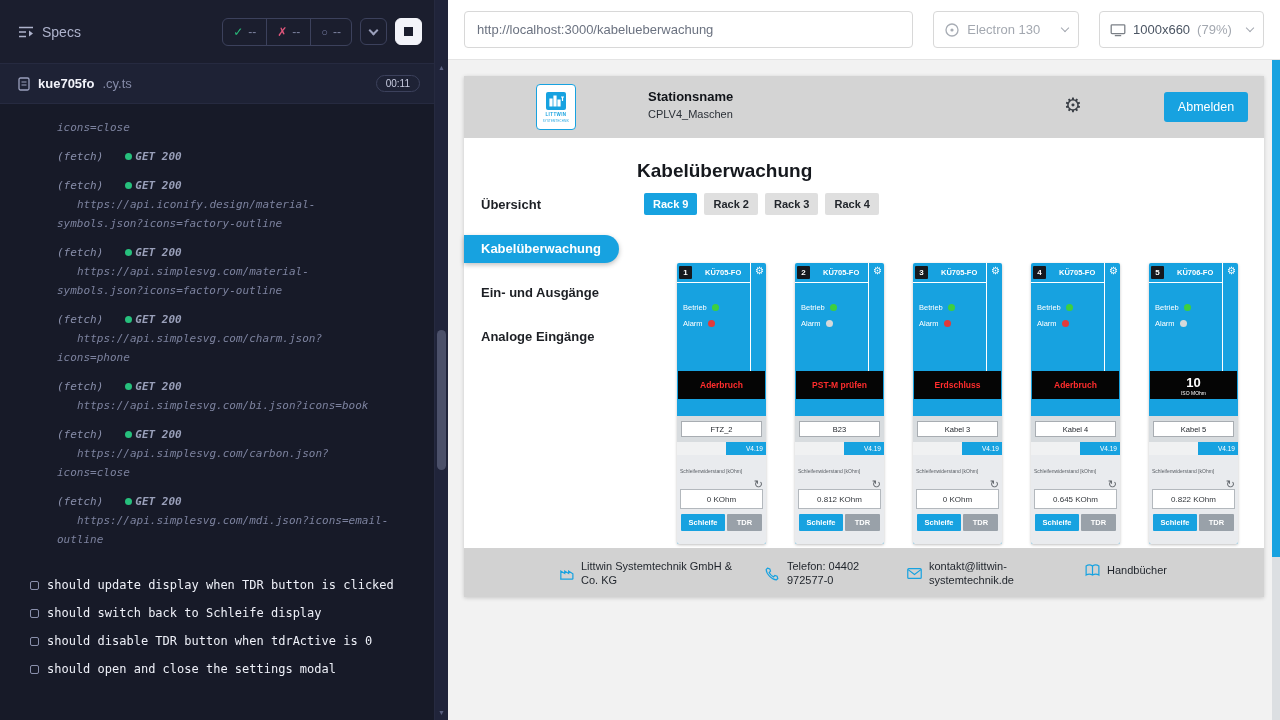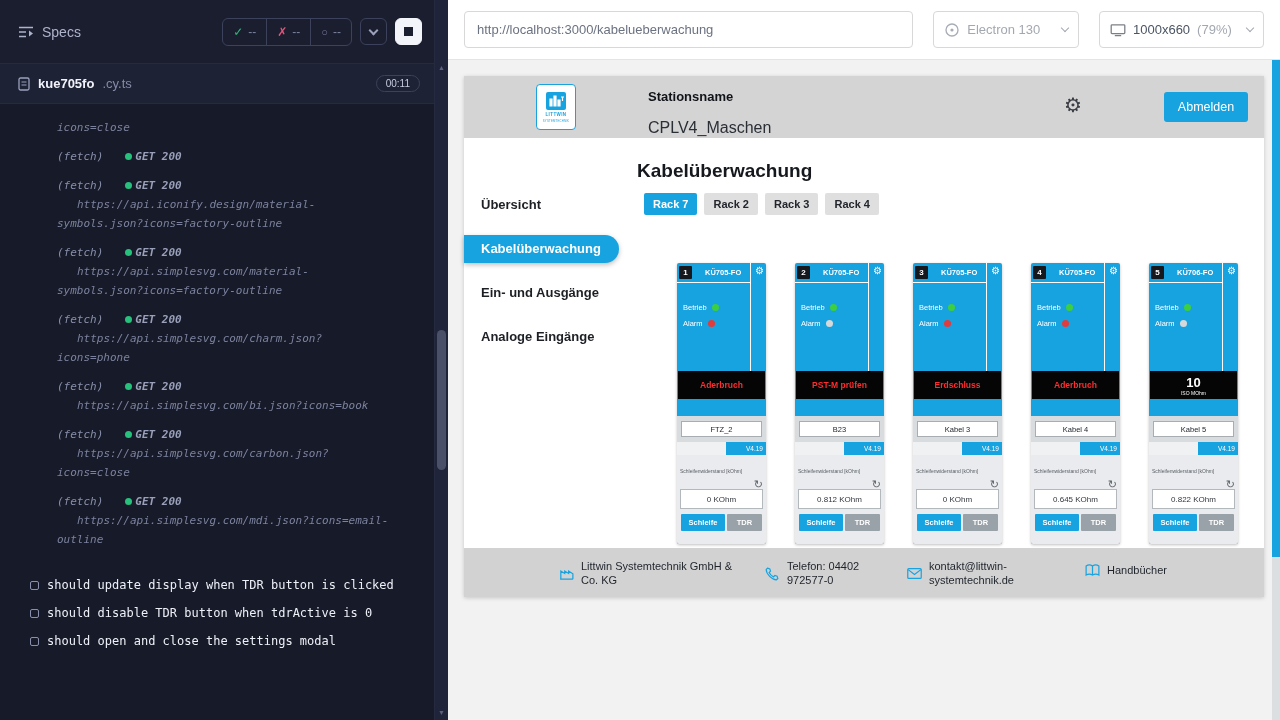--- a/index.html
+++ b/index.html
@@ -62,21 +62,21 @@
   .preview { position:absolute; left:448px; top:60px; width:832px; height:660px; background:#f2f2f2; }
   .aut { position:absolute; left:16px; top:16px; width:800px; height:521px; background:#fff; box-shadow:0 1px 4px rgba(0,0,0,.18); display:flex; flex-direction:column; }
 
   .aut-header { height:62px; background:#d4d4d4; position:relative; display:flex; align-items:center; flex:none; }
   .logo-box { position:absolute; left:72px; top:8px; width:40px; height:46px; background:#fff; border:1.5px solid #17a2e0; border-radius:4px; display:flex; flex-direction:column; align-items:center; justify-content:center; gap:2px; }
   .logo-glyph { width:20px; height:18px; }
   .logo-text { font-size:4.5px; font-weight:bold; color:#17a2e0; letter-spacing:.4px; }
   .logo-sub { font-size:2.8px; color:#17a2e0; letter-spacing:.2px; }
   .station { position:absolute; left:184px; top:13px; }
   .station-label { font-size:13px; font-weight:bold; color:#101318; }
-  .station-name { font-size:16px; color:#2a2f36; margin-top:15px; }
+  .station-name { font-size:11px; color:#2a2f36; margin-top:4px; }
   .hdr-gear { position:absolute; right:182px; top:19px; font-size:20px; color:#3a3f46; cursor:pointer; line-height:1; }
   .logout-btn { position:absolute; right:16px; top:16px; width:84px; height:30px; background:#17a2e0; color:#fff; font-size:12.5px; border:none; border-radius:3px; cursor:pointer; font-family:"Liberation Sans", sans-serif; }
 
   .aut-body { flex:1; display:flex; min-height:0; }
   .sidebar { width:172px; padding-top:53px; flex:none; }
   .nav-item { height:28px; line-height:28px; padding-left:17px; margin-bottom:16px; font-size:13px; font-weight:600; color:#1c1f24; cursor:pointer; }
   .nav-item.active { width:155px; background:#17a2e0; color:#fff; border-radius:0 15px 15px 0; box-shadow:0 2px 5px rgba(0,0,0,.25); }
 
   .content { flex:1; padding:22px 0 0 1px; min-width:0; }
   .page-title { font-size:19px; font-weight:650; color:#15181d; }
@@ -244,20 +244,24 @@
           </div>
         </div>
 
       <div class="tests" style="margin-top:16px;">
 
           <div class="test-item">
             <span class="test-icon"></span>
             <span class="test-title">should update display when TDR button is clicked</span>
           </div>
 
+          <div class="test-item">
+            <span class="test-icon"></span>
+            <span class="test-title">should switch back to Schleife display</span>
+          </div>
 
           <div class="test-item">
             <span class="test-icon"></span>
             <span class="test-title">should disable TDR button when tdrActive is 0</span>
           </div>
 
           <div class="test-item">
             <span class="test-icon"></span>
             <span class="test-title">should open and close the settings modal</span>
           </div>
@@ -325,21 +329,21 @@
           <div class="nav-item"><span>Ein- und Ausgänge</span></div>
 
           <div class="nav-item"><span>Analoge Eingänge</span></div>
         </div>
 
       <div class="content">
         <h1 class="page-title">Kabelüberwachung</h1>
         <div class="tabs">
 
             <div class="tab active">
-              <span>Rack 7</span>
+              <span>Rack 9</span>
             </div>
 
             <div class="tab">
               <span>Rack 2</span>
             </div>
 
             <div class="tab">
               <span>Rack 3</span>
             </div>
 

